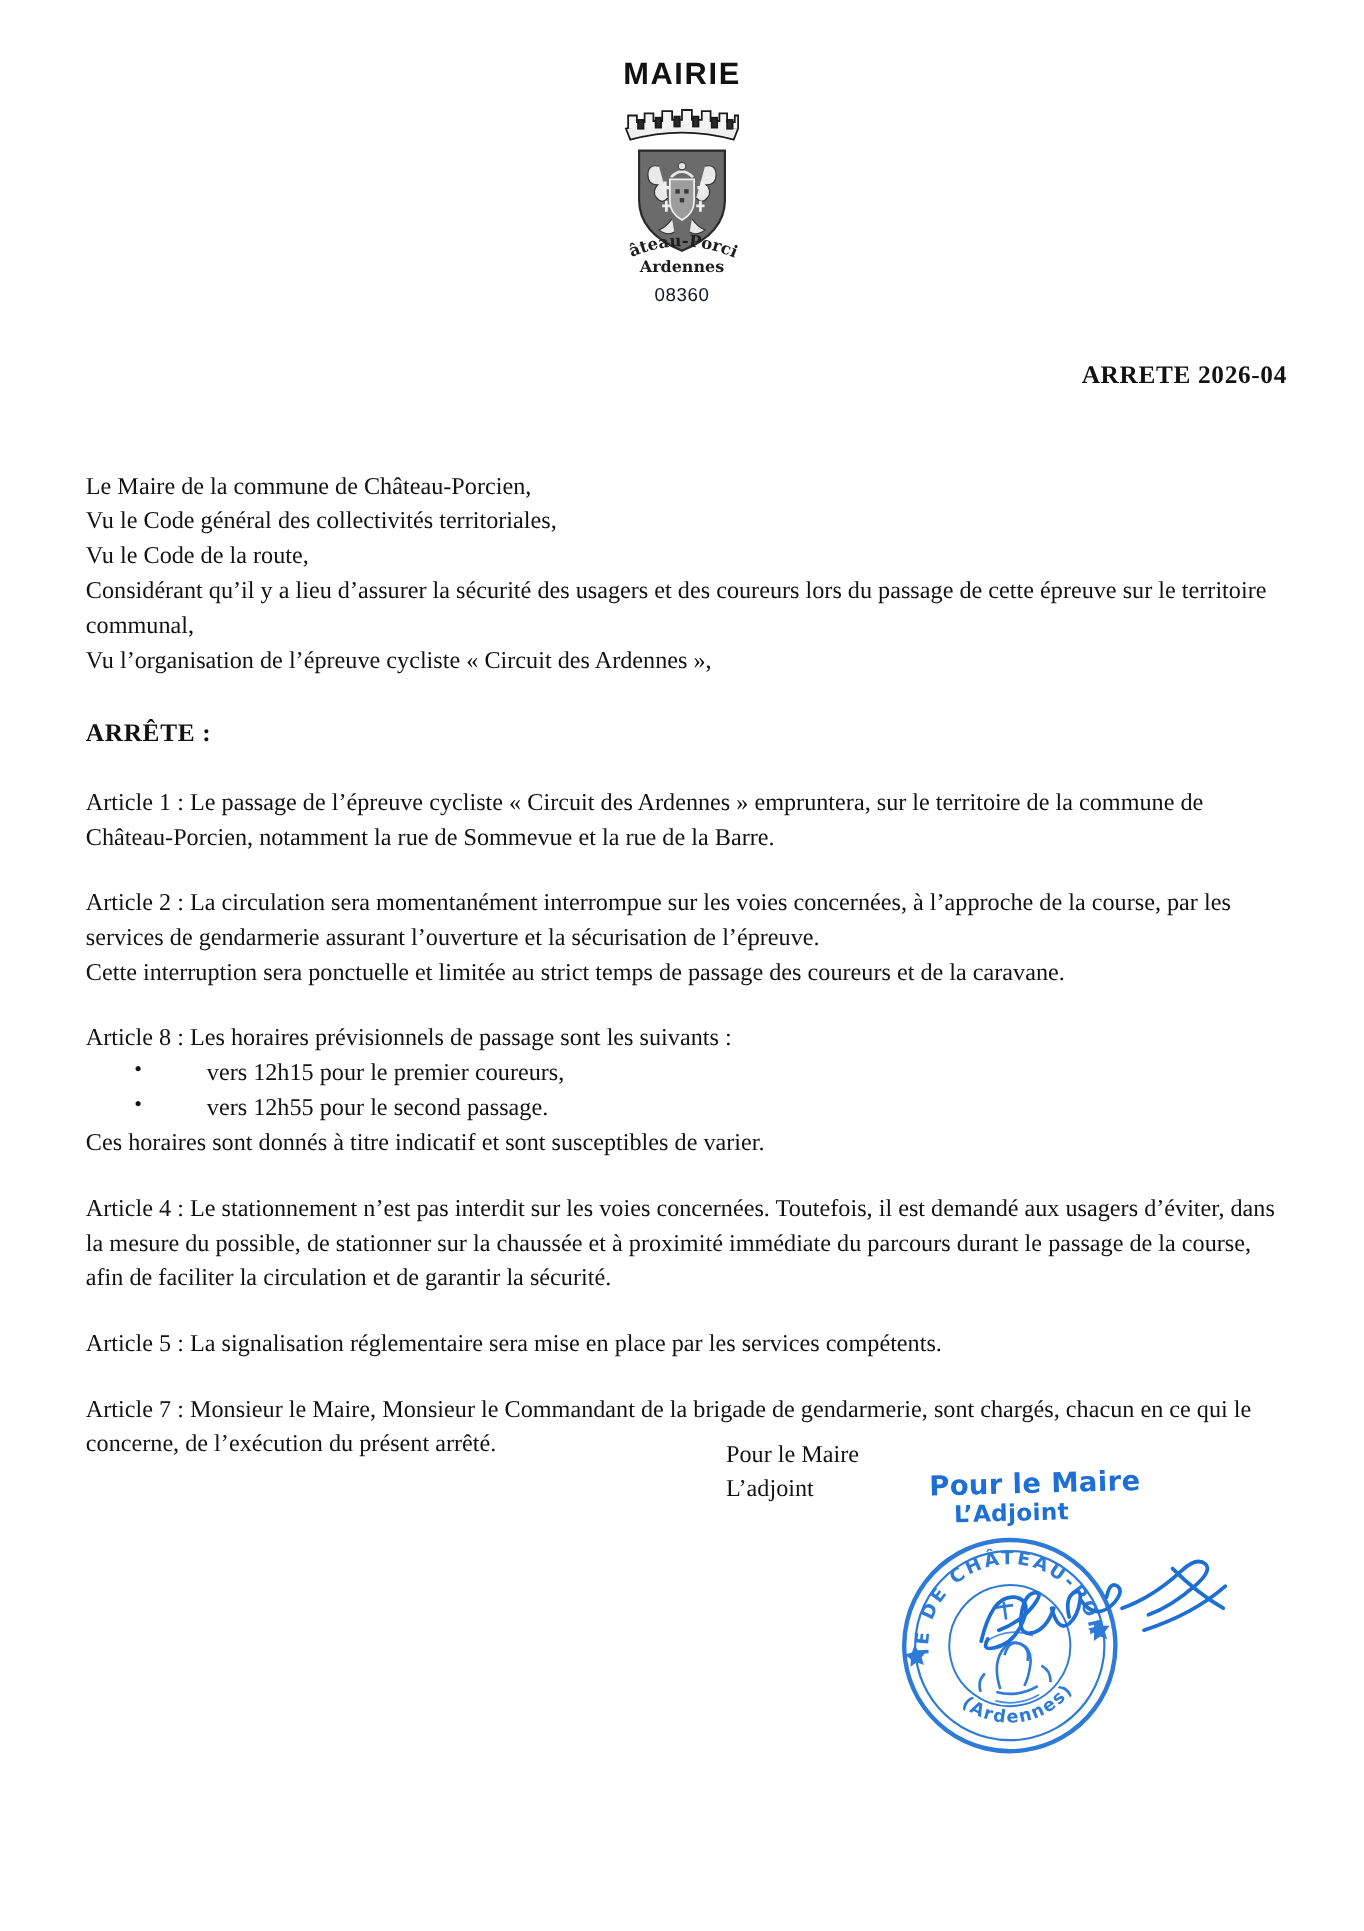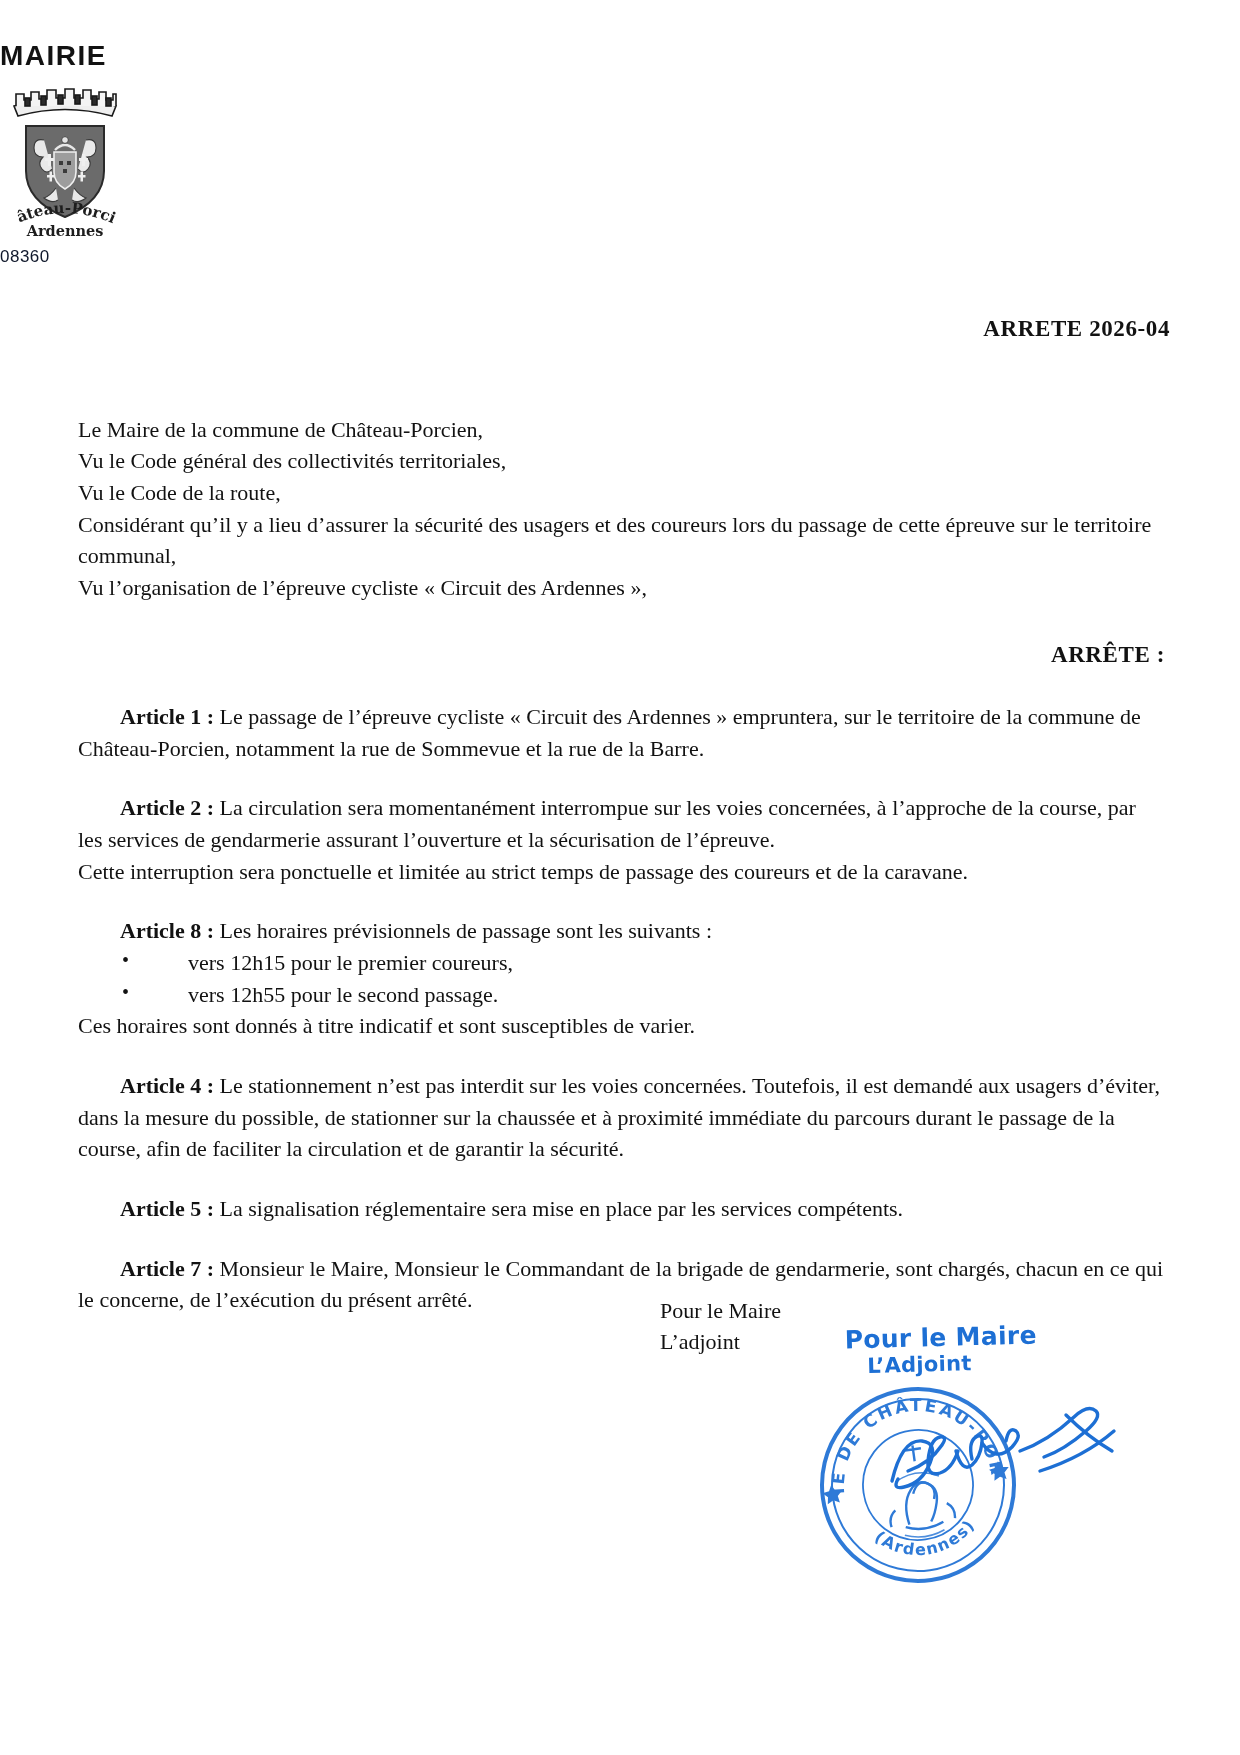--- a/index.html
+++ b/index.html
@@ -19,21 +19,23 @@
     position: relative;
     width: 1240px;
     height: 1755px;
     box-sizing: border-box;
     padding: 0;
   }
 
   
   .letterhead {
     width: 100%;
+    text-align: center;
     padding-top: 42px;
+    margin-top: 11px;
   }
   .mairie-word {
     font-family: "Liberation Sans", "DejaVu Sans", sans-serif;
     font-size: 28px;
     font-weight: 700;
     letter-spacing: 1.5px;
     color: #121212;
     line-height: 1;
     margin-bottom: 6px;
   }
@@ -75,34 +77,33 @@
   .body-area {
     margin-top: 70px;
     padding: 0 75px 0 78px;
     font-size: 22px;
     line-height: 1.44;
   }
   .preamble p {
     margin: 0;
   }
   .arrete-heading {
-    text-align: right;
+    text-align: left;
     font-weight: 700;
     font-size: 23px;
     letter-spacing: 0.6px;
     margin: 34px 0 30px 0;
     font-family: Liberation Serif, serif;
   }
   .article {
     margin: 0 0 28px 0;
     text-align: left;
   }
   .article .num {
-    font-weight: 700;
-    margin-left: 42px;
+    font-weight: 400;
   }
   .article p { margin: 0; }
   ul.schedule {
     list-style: none;
     margin: 0;
     padding: 0;
   }
   ul.schedule li {
     position: relative;
     padding-left: 110px;

